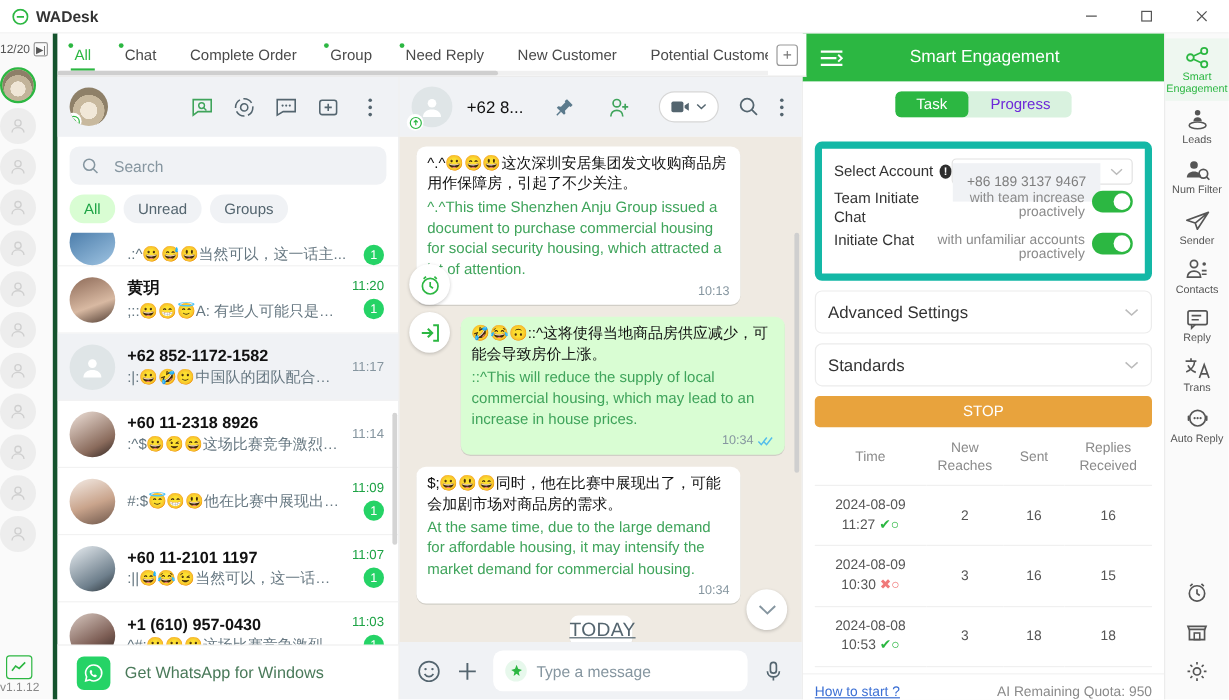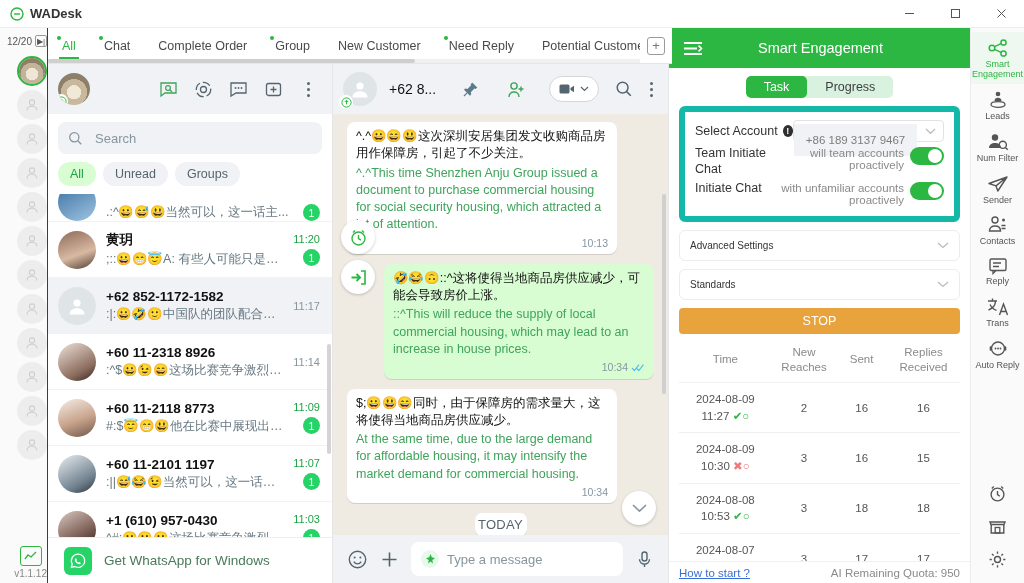--- a/index.html
+++ b/index.html
@@ -23,22 +23,22 @@
   .titlebar .apptitle { font-size: 13px; color: #333; font-weight: bold; }
   .winbtns { margin-left: auto; display: flex; height: 28px; }
   .winbtn { width: 46px; height: 28px; display: flex; align-items: center; justify-content: center; color: #555; }
 
   
   .body-row { flex: 1 1 auto; display: flex; min-height: 0; }
 
   
   .rail {
     width: 48px; flex: 0 0 48px; background: #fafafa;
-    display: flex; flex-direction: column; align-items: flex-end;
-    border-right: 1px solid #14532d;
+    display: flex; flex-direction: column; align-items: flex-start;
+    border-right: 4px solid #14532d;
   }
   .rail-top { font-size: 10px; color: #555; display: flex; align-items: center; gap: 3px; height: 26px; }
   .rail-top .box { border: 1px solid #999; width: 12px; height: 12px; display: flex; align-items: center; justify-content: center; font-size: 8px; border-radius: 2px;}
   .rail-list { flex: 1 1 auto; overflow: hidden; display: flex; flex-direction: column; align-items: center; gap: 4px; padding-top: 2px;}
   .rail-av { width: 30px; height: 30px; border-radius: 50%; background: #ededed; flex: 0 0 30px;
              display: flex; align-items: center; justify-content: center; color: #c6c6c6; }
   .rail-av.active { border: 2px solid #2cb742; background: #d9c9a6; overflow:hidden; position: relative;}
   .rail-av.active .cat { width:100%; height:100%; border-radius:50%;
       background: radial-gradient(circle at 50% 62%, #efe6d6 0 30%, #c2b49a 31% 55%, #8d7f68 56% 100%);}
   .rail-bottom { padding-bottom: 4px; display: flex; flex-direction: column; align-items: center; }
@@ -111,67 +111,67 @@
             radial-gradient(circle at 62% 10%, rgba(255,255,255,.4) 0 6px, transparent 7px);
   }
   .bub { max-width: 270px; border-radius: 8px; padding: 6px 9px 4px 9px; margin-bottom: 10px; position: relative;
          box-shadow: 0 1px 0.5px rgba(11,20,26,.13); font-size: 12.5px; line-height: 1.38; }
   .bub.in { background: #fff; }
   .bub.out { background: #d9fdd3; margin-left: auto; }
   .bub .zh { color: #111; }
   .bub .en { color: #3fa45b; margin-top: 2px; }
   .bub .meta { text-align: right; font-size: 10.5px; color: #8696a0; margin-top: 2px; display: flex; justify-content: flex-end; align-items: center; gap: 3px;}
   .daypill { width: 52px; margin: 2px auto 8px auto; background: #fff; border-radius: 7px; text-align: center;
-             font-size: 13px; color: #54656f; padding: 4px 0; box-shadow: 0 1px 0.5px rgba(11,20,26,.13); letter-spacing: .3px;}
+             font-size: 16px; color: #54656f; padding: 4px 0; box-shadow: 0 1px 0.5px rgba(11,20,26,.13); letter-spacing: .3px; text-decoration: underline;}
   .float-btn { position: absolute; width: 34px; height: 34px; border-radius: 50%; background: #fff; color: #2cb742;
                display: flex; align-items: center; justify-content: center; box-shadow: 0 1px 3px rgba(0,0,0,.2); }
   .scroll-down { position: absolute; right: 12px; bottom: 10px; width: 34px; height: 34px; border-radius: 50%; background: #fff;
                  display: flex; align-items: center; justify-content: center; color: #8696a0; box-shadow: 0 1px 3px rgba(0,0,0,.2);}
   .msg-scroll { position: absolute; right: 2px; top: 80px; width: 4px; height: 200px; background: #cfcfcf; border-radius: 2px; }
   .composer { height: 48px; flex: 0 0 48px; background: #f0f2f5; display: flex; align-items: center; gap: 12px; padding: 0 14px; }
   .composer .cic { color: #54656f; display: flex; align-items: center; }
   .inputbox { flex: 1 1 auto; height: 34px; background: #fff; border-radius: 8px; display: flex; align-items: center; gap: 8px; padding: 0 10px;}
   .inputbox .star { width: 18px; height: 18px; border-radius: 50%; background: #e7f8ec; display: flex; align-items: center; justify-content: center; color: #2cb742;}
   .inputbox span { color: #8696a0; font-size: 13px; }
 
   
   .rpanel { width: 302px; flex: 0 0 302px; display: flex; flex-direction: column; background: #fafafa; border-left: 1px solid #e6e6e6; }
   .rp-head { height: 40px; flex: 0 0 40px; background: #2cb742; display: flex; align-items: center; padding: 0 14px; color: #fff; }
   .rp-head .title { flex: 1 1 auto; text-align: center; font-size: 14.5px; margin-left: -18px;}
   .rp-body { flex: 1 1 auto; overflow: hidden; padding: 8px 10px 0 10px; position: relative; background: #fff;}
-  .segwrap { display: flex; justify-content: center; margin-bottom: 8px; }
+  .segwrap { display: flex; justify-content: center; margin-bottom: 20px; }
   .seg { display: flex; background: #d9f2df; border-radius: 5px; overflow: hidden; }
-  .seg div { padding: 4px 18px; font-size: 12.5px; color: #404040; }
+  .seg div { padding: 4px 18px; font-size: 12.5px; color: #6d28d9; }
   .seg div.on { background: #2cb742; color: #fff; border-radius: 5px; }
   .card { border: 6px solid #14b8a6; border-radius: 6px; padding: 8px 10px; margin-bottom: 8px; background: #fff;}
   .row { display: flex; align-items: center; margin-bottom: 4px; font-size: 12.5px; color: #333; }
   .row .lbl { white-space: nowrap; }
   .info-i { width: 12px; height: 12px; border-radius: 50%; background: #2f2f2f; color: #fff; font-size: 9px;
             display: inline-flex; align-items: center; justify-content: center; margin-left: 5px; font-weight: bold;}
   .select { margin-left: auto; width: 175px; height: 22px; border: 1px solid #e2e2e2; border-radius: 4px;
             display: flex; align-items: center; background: #fff; }
   .select .val { flex: 1 1 auto; height: 32px; background: #f0f2f5; color: #7d7d7d; font-size: 11.5px;
                  display: flex; align-items: center; justify-content: center; margin-top: 18px; }
   .select .cv { width: 26px; display: flex; align-items: center; justify-content: center; color: #bbb; }
   .togrow { display: flex; align-items: flex-start; margin-bottom: 2px; font-size: 12.5px; }
   .togrow .lbl2 { width: 86px; color: #333; line-height: 1.25;}
   .togrow .desc { flex: 1 1 auto; text-align: right; color: #8a8a8a; font-size: 11.5px; padding-right: 6px; padding-top: 1px;}
   .toggle { width: 34px; height: 18px; border-radius: 9px; background: #2cb742; position: relative; flex: 0 0 34px; margin-top: 1px;}
   .toggle i { position: absolute; right: 2px; top: 2px; width: 14px; height: 14px; border-radius: 50%; background: #fff; display:block;}
-  .acc { border: 1px solid #ececec; border-radius: 6px; padding: 9px 10px; margin-bottom: 8px; display: flex; align-items: center; font-size: 10px; color: #333; background: #fff;}
+  .acc { border: 1px solid #ececec; border-radius: 6px; padding: 9px 10px; margin-bottom: 8px; display: flex; align-items: center; font-size: 14px; color: #333; background: #fff;}
   .acc .cv { margin-left: auto; color: #bbb; }
   .stopbtn { height: 26px; background: #e8a33d; color: #fff; border-radius: 4px; display: flex; align-items: center;
              justify-content: center; font-size: 12.5px; margin-bottom: 6px; }
   table.stats { width: 100%; border-collapse: collapse; }
   table.stats th { font-size: 11.5px; color: #8a8a8a; font-weight: normal; padding: 5px 2px 8px 2px; line-height: 1.25;}
   table.stats td { font-size: 11.5px; color: #555; text-align: center; padding: 8px 2px; border-top: 1px solid #f0f0f0; }
   table.stats td.timecell { line-height: 1.45; margin-top: 20px; }
   .ok { color: #2cb742; }
   .bad { color: #f07a7a; }
-  .rp-foot { height: 22px; flex: 0 0 22px; display: flex; align-items: center; padding: 0 10px; background: #fff; border-top: 1px solid #f0f0f0;}
+  .rp-foot { height: 22px; flex: 0 0 22px; display: flex; align-items: flex-end; padding: 0 10px; background: #fff; border-top: 1px solid #f0f0f0;}
   .rp-foot .link { color: #3b6fd4; font-size: 11.5px; text-decoration: underline; }
   .rp-foot .quota { margin-left: auto; font-size: 11.5px; color: #8a8a8a; }
 
   
   .rrail { width: 54px; flex: 0 0 54px; background: #fafafa; border-left: 1px solid #ececec;
            display: flex; flex-direction: column; align-items: center; padding-top: 4px;}
   .rr-item { width: 54px; padding: 6px 0 4px 0; display: flex; flex-direction: column; align-items: center; gap: 2px; color: #555;}
   .rr-item.on { background: #eef7f0; color: #2cb742; }
   .rr-item .lab { font-size: 9px; line-height: 1.1; text-align: center; }
   .rr-spacer { flex: 1 1 auto; }
@@ -410,21 +410,20 @@
             <div class="itm-msg">:^$😀😉😄这场比赛竞争激烈，每...</div>
           </div>
           <div class="itm-right">
             <div class="itm-time gray">11:14</div>
           </div>
         </div>
 
         <div class="item">
           <div class="itm-av" style="background:linear-gradient(160deg,#f4ece6,#c9a48c 55%,#6d564a);"></div>
           <div class="itm-mid">
-            <div class="itm-name">+60 11-2118 8773</div>
             <div class="itm-msg">#:$😇😁😃他在比赛中展现出了...</div>
           </div>
           <div class="itm-right">
             <div class="itm-time">11:09</div>
             <div class="badge">1</div>
           </div>
         </div>
 
         <div class="item">
           <div class="itm-av" style="background:linear-gradient(150deg,#e9eef2,#6e7f8c 70%,#2b3338);"></div>
@@ -533,21 +532,21 @@
             <span>10:34</span>
             <span>
               <svg width="14" height="9" viewBox="0 0 14 9">
                   <path d="M1 5l2.4 2.6L8 1.6M5.4 5l2.4 2.6L12.4 1.6" fill="none" stroke="#53bdeb" stroke-width="1.2"></path>
                 </svg>
             </span>
           </div>
         </div>
 
         <div class="bub in">
-          <div class="zh">$;😀😃😄同时，由于保障房的需求量大，这将使得当地商品房供应减少。</div>
+          <div class="zh">$;😀😃😄同时，他在比赛中展现出了，可能会加剧市场对商品房的需求。</div>
           <div class="en">At the same time, due to the large demand for affordable housing, it may intensify the market demand for commercial housing.</div>
           <div class="meta">
             <span>10:34</span>
           </div>
         </div>
 
         <div class="daypill">TODAY</div>
 
         <div class="float-btn" style="left:8px; top:106px;">
           <svg width="19" height="19" viewBox="0 0 19 19">
@@ -628,21 +627,21 @@
               <span class="val">+86 189 3137 9467</span>
               <span class="cv">
                 <svg width="11" height="7" viewBox="0 0 11 7">
                     <path d="M1 1l4.5 4.3L10 1" fill="none" stroke="#bbb" stroke-width="1.2"></path>
                   </svg>
               </span>
             </div>
           </div>
           <div class="togrow">
             <span class="lbl2">Team Initiate Chat</span>
-            <span class="desc">will team accounts proactively</span>
+            <span class="desc">with team increase proactively</span>
             <span class="toggle">
                 <i></i>
               </span>
           </div>
           <div class="togrow" style="margin-top:4px;">
             <span class="lbl2">Initiate Chat</span>
             <span class="desc">with unfamiliar accounts proactively</span>
             <span class="toggle">
                 <i></i>
               </span>
@@ -851,25 +850,25 @@
           <span>Chat</span>
         </div>
       <div class="tab">
           <span>Complete Order</span>
         </div>
       <div class="tab">
           <span class="dot"></span>
           <span>Group</span>
         </div>
       <div class="tab">
-          <span>New Customer</span>
-        </div>
-      <div class="tab">
           <span class="dot"></span>
           <span>Need Reply</span>
+        </div>
+      <div class="tab">
+          <span>New Customer</span>
         </div>
       <div class="tab">
           <span>Potential Customer</span>
         </div>
       <div class="tabs-scroll">
           <i></i>
         </div>
     </div>
     <div class="tab-add">
       <span class="plus">+</span>

